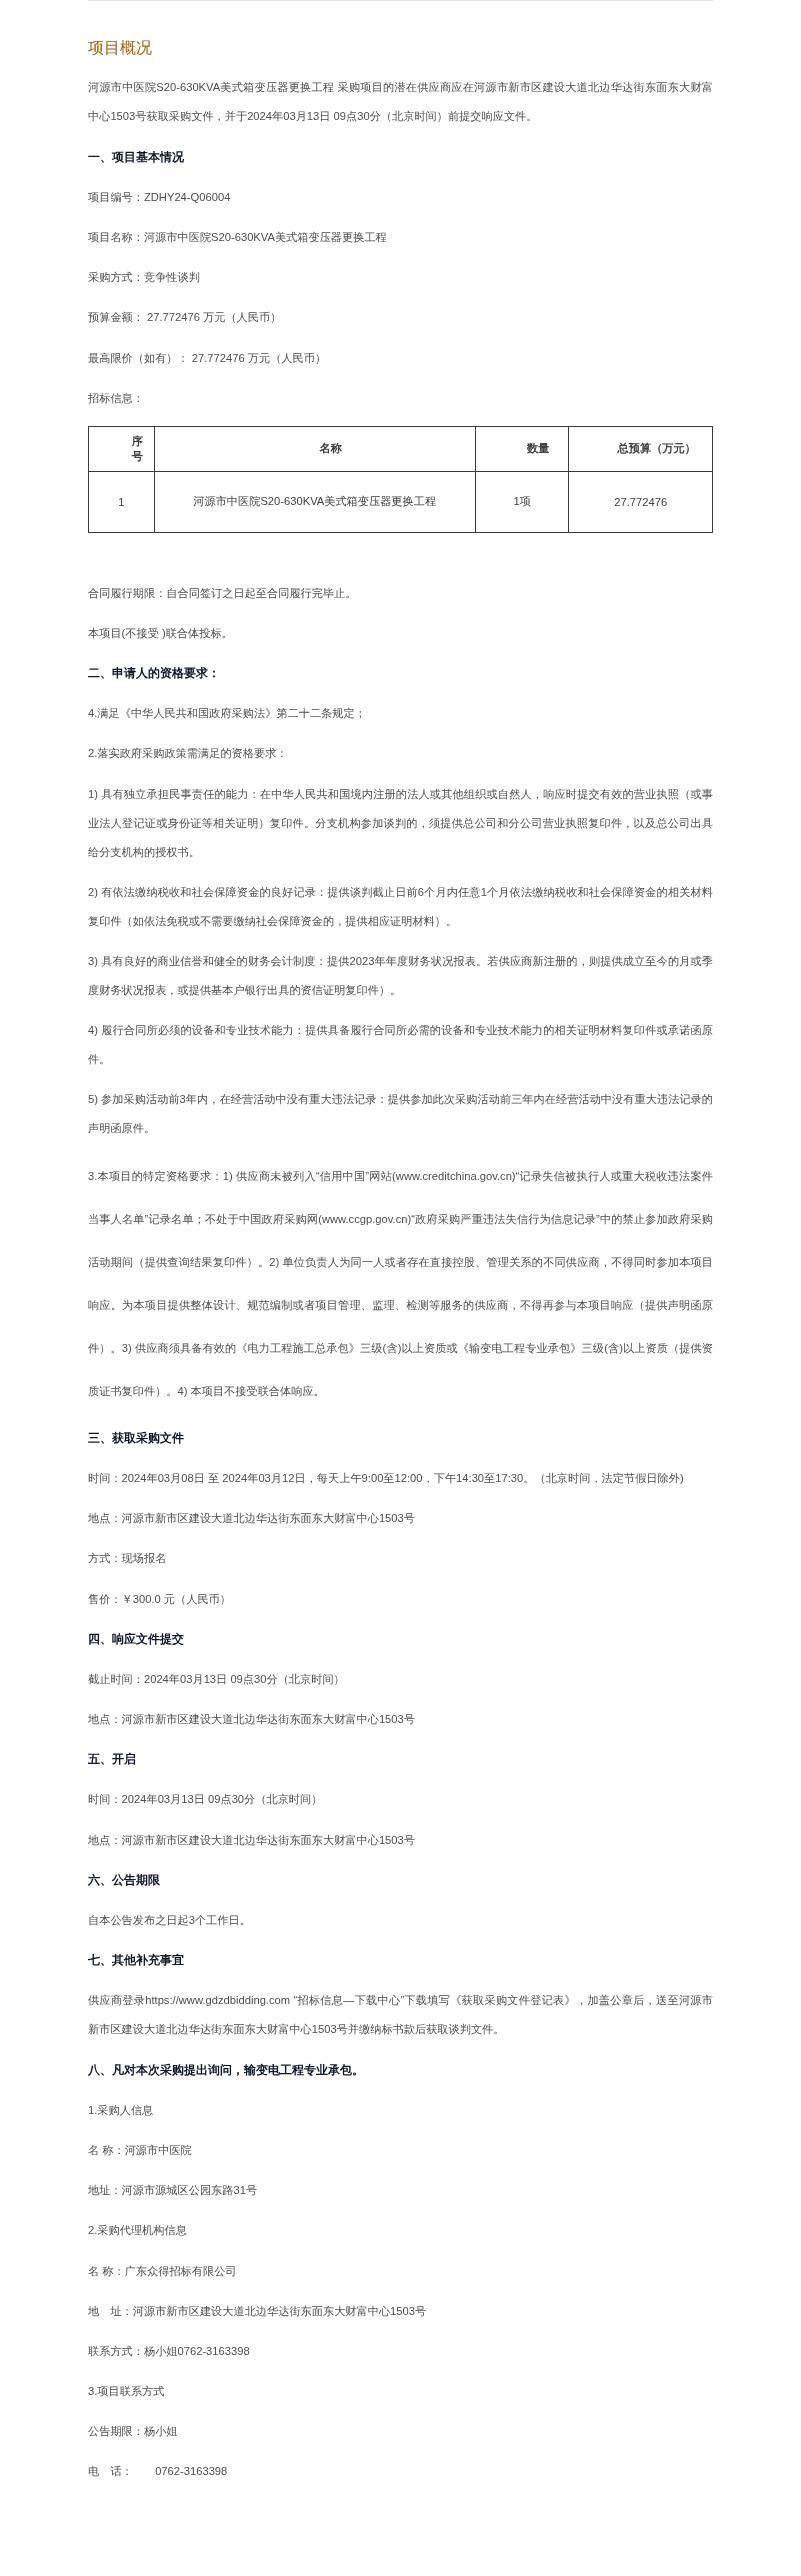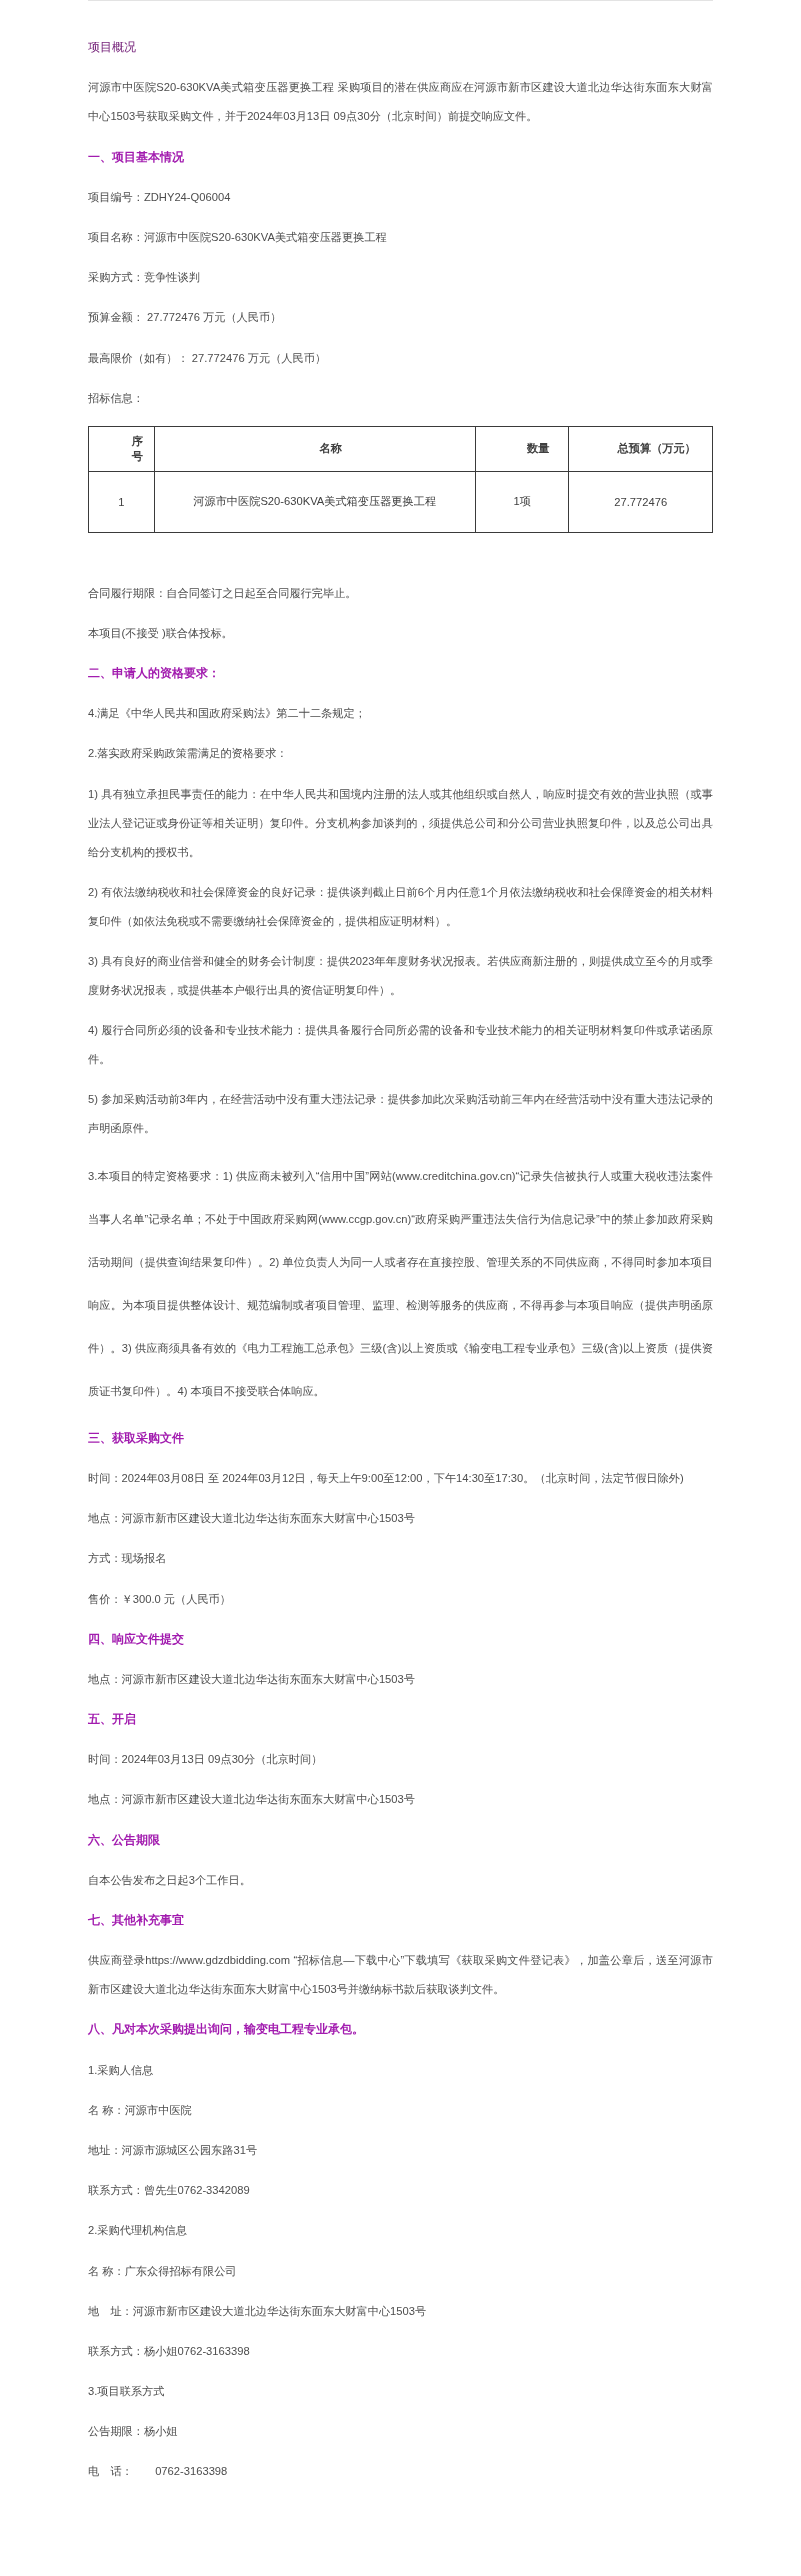--- a/index.html
+++ b/index.html
@@ -19,25 +19,25 @@
   p, h2 {
     font-size: 11.2px;
     font-weight: normal;
     line-height: 29px;
     margin: 11.2px 0;
     color: #4d4d4d;
     text-align: justify;
   }
   h2 {
     font-weight: bold;
-    color: #a21caf;
+    color: #0f172a;
     font-size: 12px;
     text-align: left;
   }
-  .doc-title { font-size: 12px; color: #701a75; }
+  .doc-title { font-size: 16px; color: #a16207; }
   .loose { line-height: 43px; }
   .table-wrap { margin: 13px 0 46px; }
   table {
     width: 100%;
     border-collapse: collapse;
     table-layout: fixed;
   }
   th, td {
     border: 0.8px solid #3a3a3a;
     text-align: center;
@@ -111,37 +111,37 @@
   <p>5) 参加采购活动前3年内，在经营活动中没有重大违法记录：提供参加此次采购活动前三年内在经营活动中没有重大违法记录的声明函原件。</p>
   <p class="loose">3.本项目的特定资格要求：1) 供应商未被列入“信用中国”网站(www.creditchina.gov.cn)“记录失信被执行人或重大税收违法案件当事人名单”记录名单；不处于中国政府采购网(www.ccgp.gov.cn)“政府采购严重违法失信行为信息记录”中的禁止参加政府采购活动期间（提供查询结果复印件）。2) 单位负责人为同一人或者存在直接控股、管理关系的不同供应商，不得同时参加本项目响应。为本项目提供整体设计、规范编制或者项目管理、监理、检测等服务的供应商，不得再参与本项目响应（提供声明函原件）。3) 供应商须具备有效的《电力工程施工总承包》三级(含)以上资质或《输变电工程专业承包》三级(含)以上资质（提供资质证书复印件）。4) 本项目不接受联合体响应。</p>
 
   <h2>三、获取采购文件</h2>
   <p>时间：2024年03月08日 至 2024年03月12日，每天上午9:00至12:00，下午14:30至17:30。（北京时间，法定节假日除外)</p>
   <p>地点：河源市新市区建设大道北边华达街东面东大财富中心1503号</p>
   <p>方式：现场报名</p>
   <p>售价：￥300.0 元（人民币）</p>
 
   <h2>四、响应文件提交</h2>
+  <p>截止时间：2024年03月13日 09点30分（北京时间）</p>
   <p>地点：河源市新市区建设大道北边华达街东面东大财富中心1503号</p>
 
   <h2>五、开启</h2>
   <p>时间：2024年03月13日 09点30分（北京时间）</p>
   <p>地点：河源市新市区建设大道北边华达街东面东大财富中心1503号</p>
 
   <h2>六、公告期限</h2>
   <p>自本公告发布之日起3个工作日。</p>
 
   <h2>七、其他补充事宜</h2>
   <p>供应商登录https://www.gdzdbidding.com “招标信息—下载中心”下载填写《获取采购文件登记表》，加盖公章后，送至河源市新市区建设大道北边华达街东面东大财富中心1503号并缴纳标书款后获取谈判文件。</p>
 
   <h2>八、凡对本次采购提出询问，输变电工程专业承包。</h2>
   <p>1.采购人信息</p>
   <p>名 称：河源市中医院</p>
   <p>地址：河源市源城区公园东路31号</p>
-  <p>联系方式：曾先生0762-3342089</p>
   <p>2.采购代理机构信息</p>
   <p>名 称：广东众得招标有限公司</p>
   <p>地　址：河源市新市区建设大道北边华达街东面东大财富中心1503号</p>
   <p>联系方式：杨小姐0762-3163398</p>
   <p>3.项目联系方式</p>
   <p>公告期限：杨小姐</p>
   <p>电　话：　　0762-3163398</p>
 
 </div>
 

